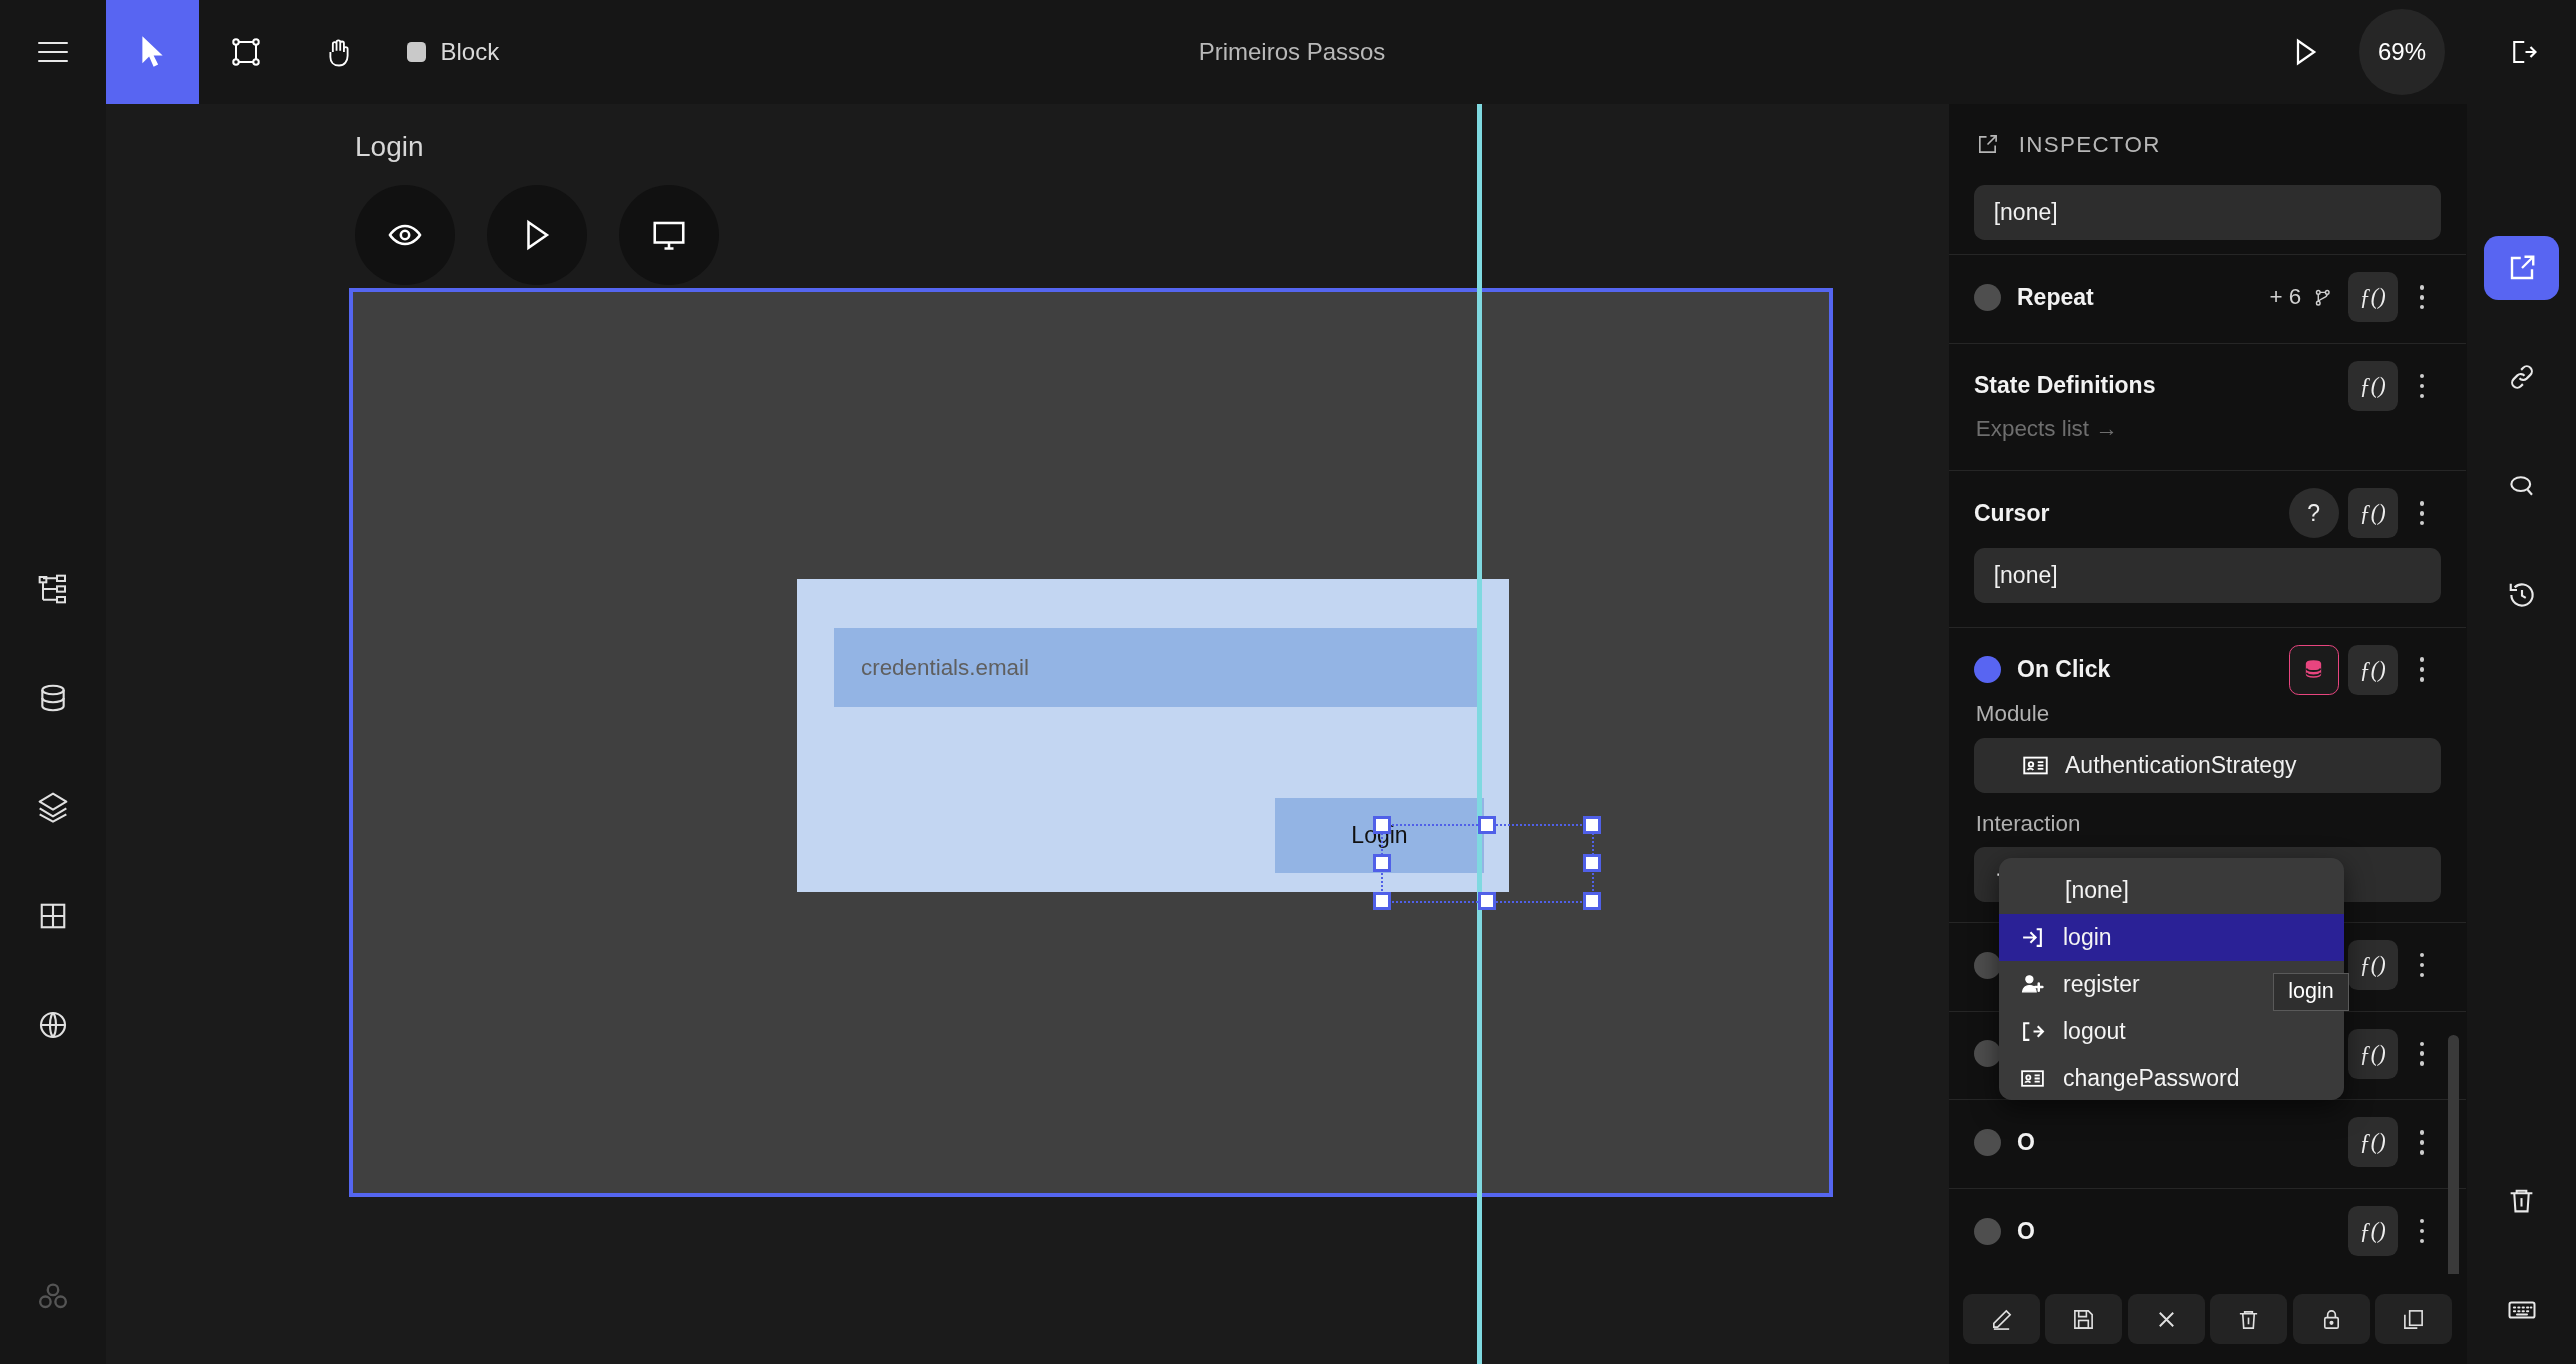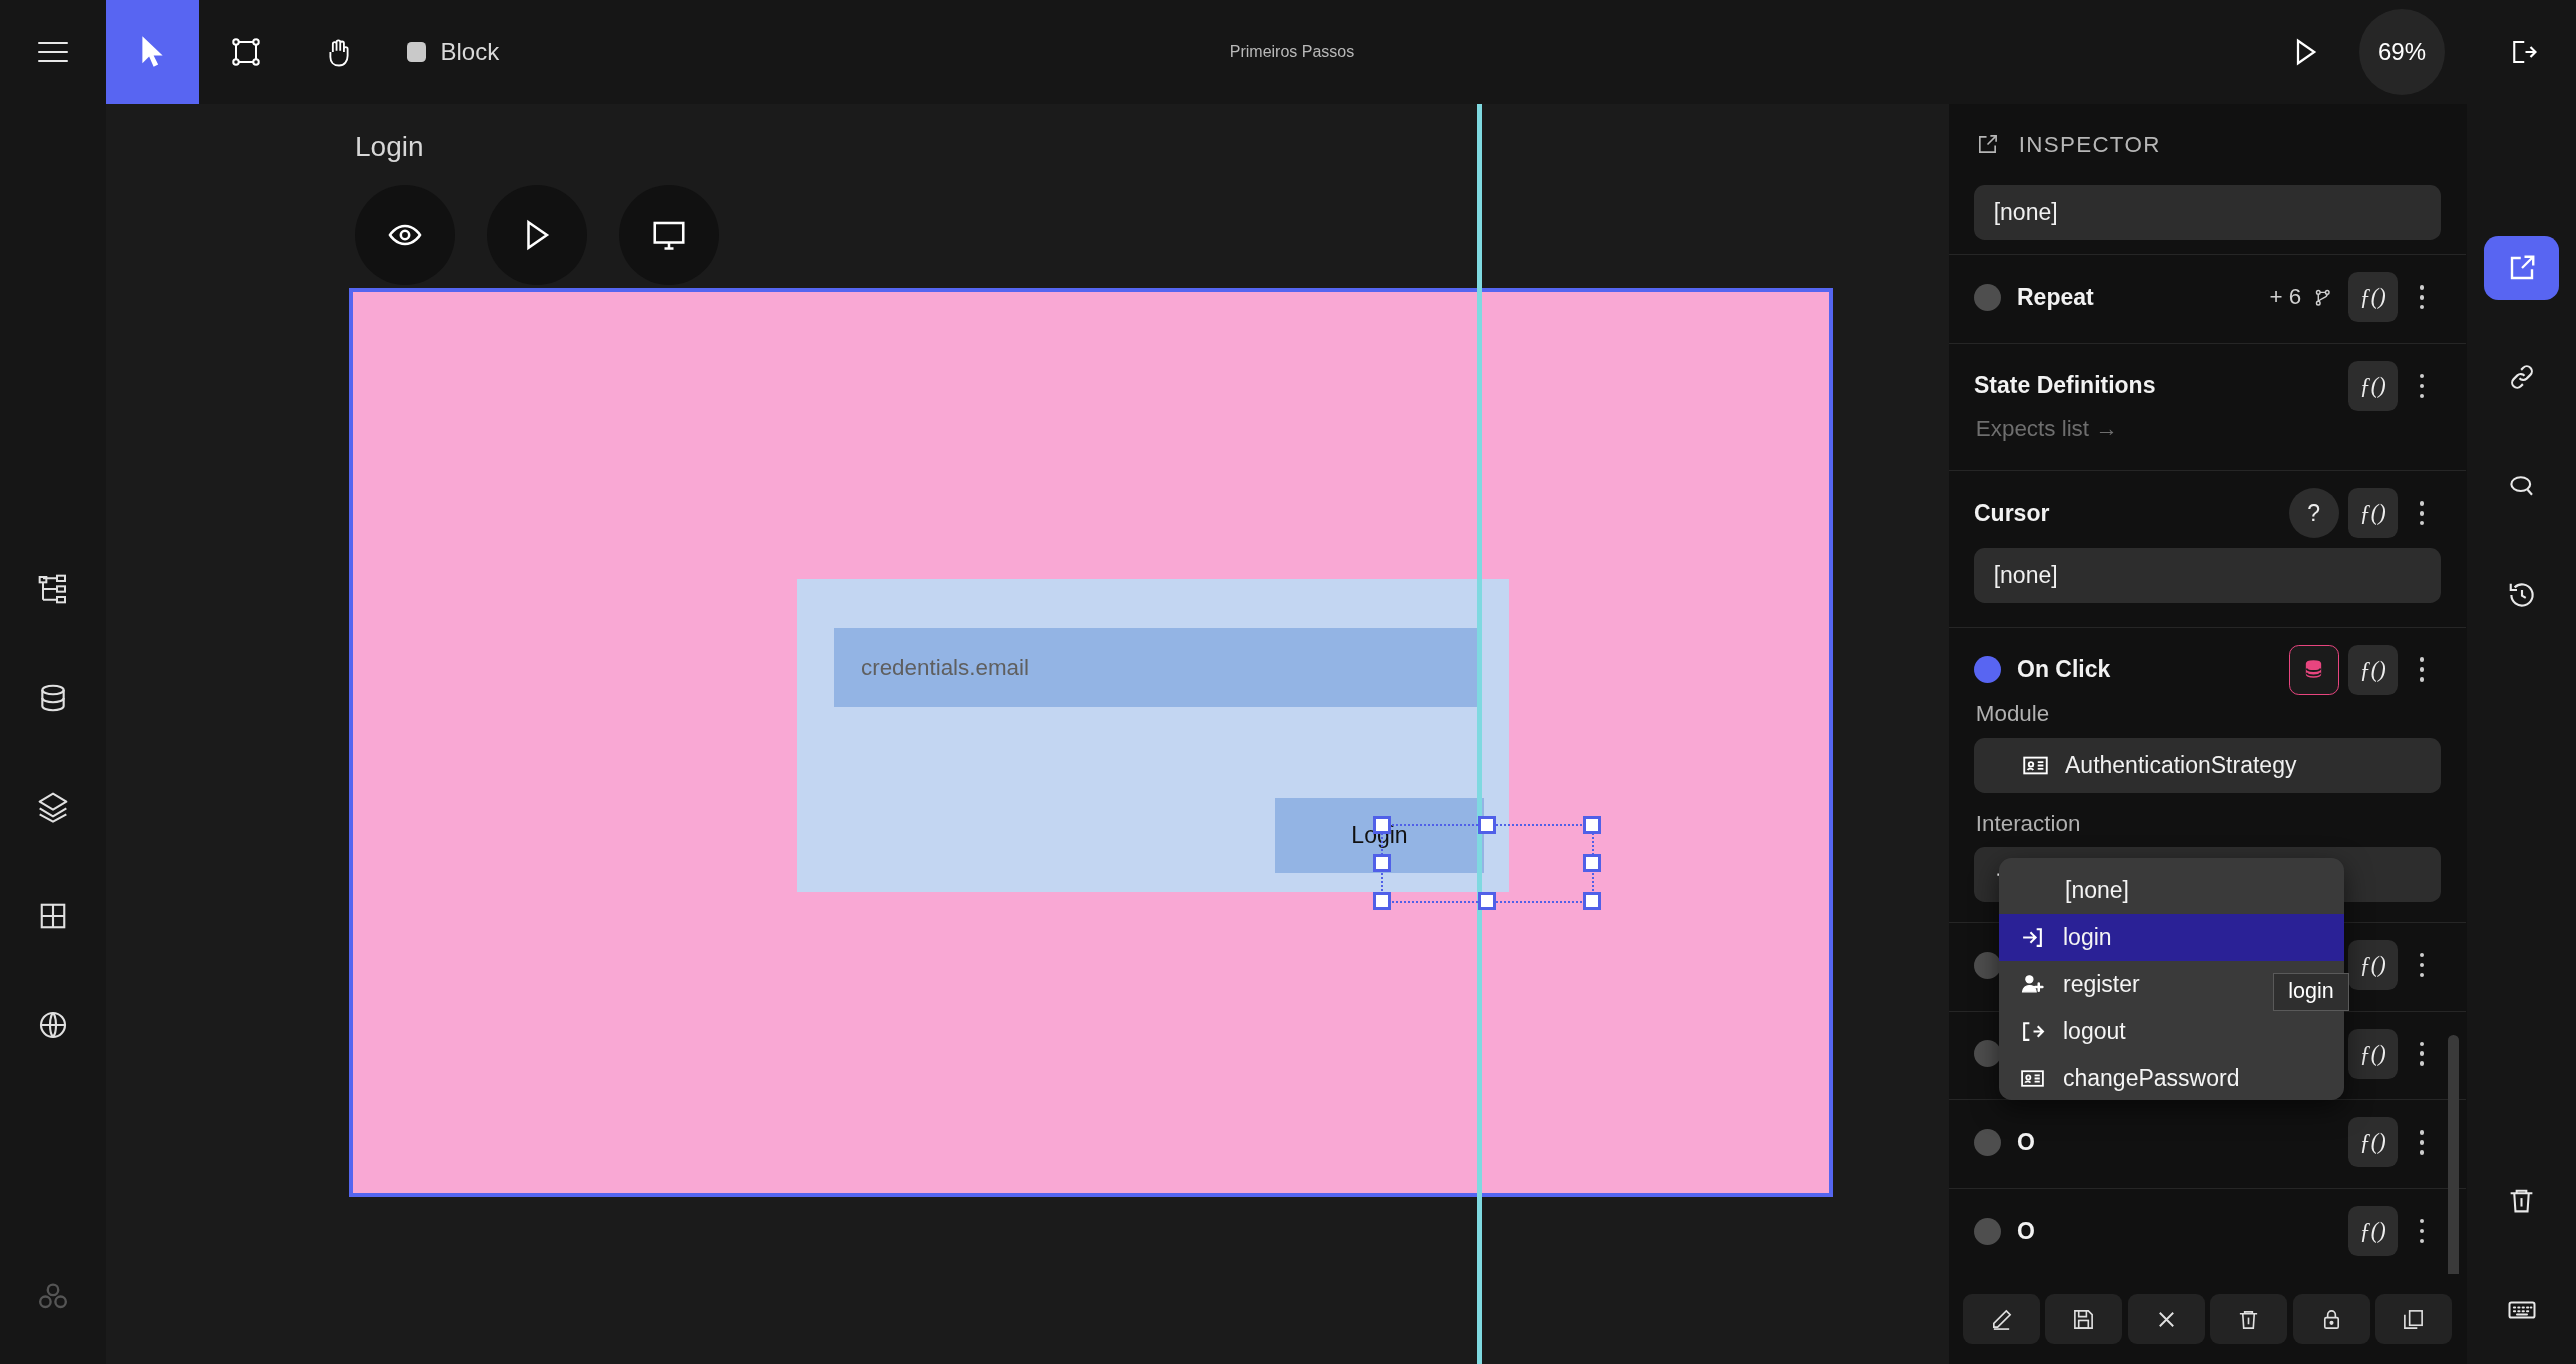--- a/index.html
+++ b/index.html
@@ -26,21 +26,21 @@
   }
   .tb-tool.active { background: #5865f2; }
   .tb-block {
     display: flex; align-items: center; gap: 14.3px; margin-left: 21.5px;
   }
   .tb-block .sq { width: 19.7px; height: 19.7px; background: #c9c9c9; border-radius: 4.5px; }
   .tb-block .lbl { color: #d9d9d9; font-size: 24px; }
   .tb-title {
     position: absolute; left: 8px; right: 0; top: 0; height: 104px;
     display: flex; align-items: center; justify-content: center;
-    color: #b9b9b9; font-size: 16px; pointer-events: none;
+    color: #b9b9b9; font-size: 24px; pointer-events: none;
   }
   .tb-right {
     position: absolute; right: 0; top: 0; height: 104px;
     display: flex; align-items: center; gap: 0;
   }
   .tb-play { width: 107px; height: 104px; display: flex; align-items: center; justify-content: center; }
   .tb-zoom {
     width: 86px; height: 86px; border-radius: 50%; background: #262626;
     display: flex; align-items: center; justify-content: center;
     color: #ffffff; font-size: 24px; margin-right: 25px;
@@ -65,21 +65,21 @@
   .canvas-title {
     position: absolute; left: 249px; top: 27px; color: #d7d7d7; font-size: 28px; font-weight: 300;
   }
   .canvas-btns { position: absolute; left: 249px; top: 81px; display: flex; gap: 32px; }
   .cbtn {
     width: 100px; height: 100px; border-radius: 50%; background: #111111;
     display: flex; align-items: center; justify-content: center;
   }
   .artboard {
     position: absolute; left: 243px; top: 184px; width: 1484px; height: 909px;
-    background: #f9a8d4; border: 4.5px solid #5566f0;
+    background: #404040; border: 4.5px solid #5566f0;
   }
   .guide-v {
     position: absolute; left: 1371px; top: 0; width: 4.5px; height: 1260px;
     background: #7fd9e0;
   }
   
   .form-wrap {
     position: absolute; left: 444px; top: 287px; width: 712px; height: 313px;
     background: #c3d6f2;
   }

